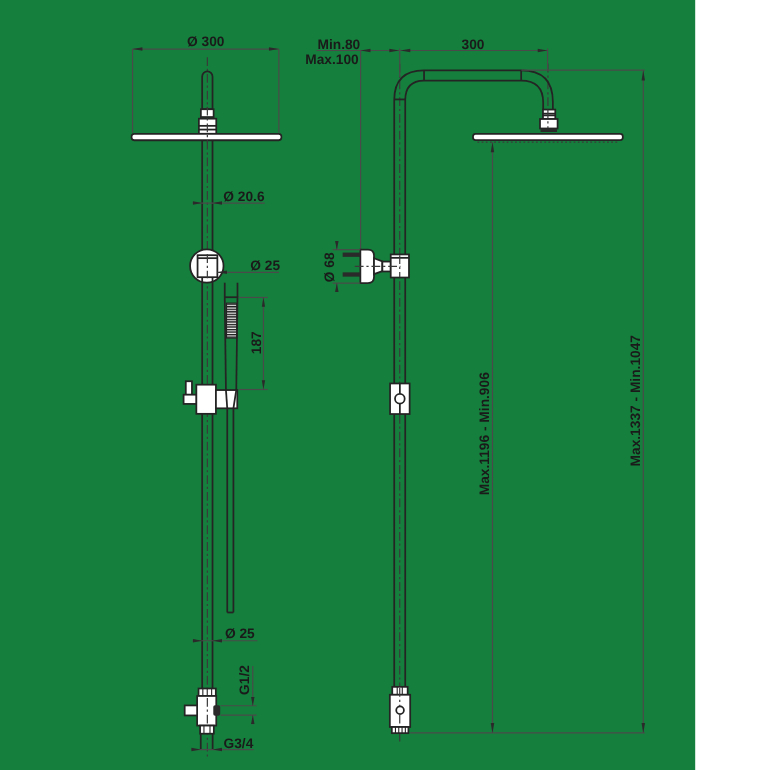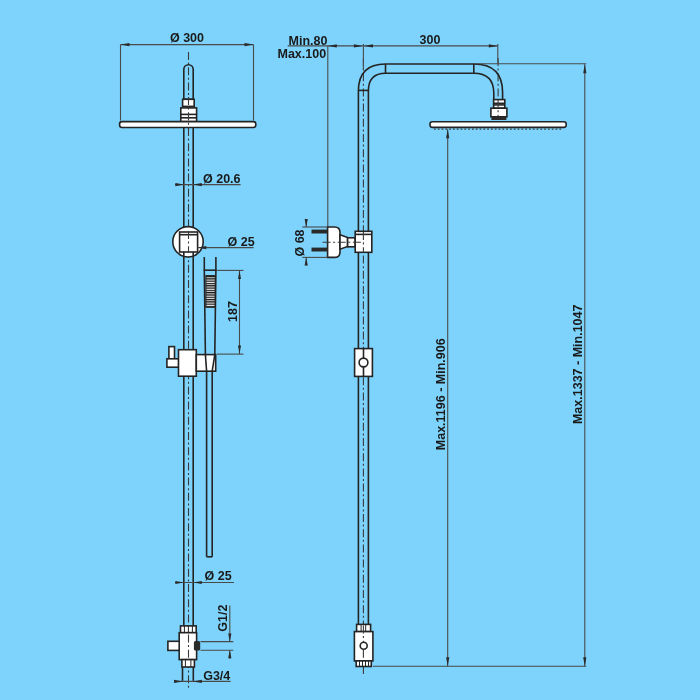--- a/index.html
+++ b/index.html
@@ -1,16 +1,16 @@
 <!DOCTYPE html>
 <html><head>
 <meta charset="utf-8">
 <style>
 html,body{margin:0;padding:0;background:#fff;}
-#page{position:relative;width:700px;height:700px;background:#7dd3fc;overflow:hidden;}
+#page{position:relative;width:632px;height:700px;background:#15803d;overflow:hidden;}
 svg{position:absolute;left:0;top:0;}
 text{font-family:"Liberation Sans",sans-serif;font-weight:bold;font-size:12.5px;fill:#1a1a1a;}
 .o{stroke:#242424;stroke-width:1.6;fill:none;}
 .of{stroke:#242424;stroke-width:1.6;fill:#ffffff;}
 .d{stroke:#4a4a4a;stroke-width:1.1;fill:none;}
 .c{stroke:#3a3a3a;stroke-width:1.1;fill:none;stroke-dasharray:8 2.6 2 2.6;}
 .a{fill:#2a2a2a;stroke:none;}
 .k{stroke:#242424;stroke-width:1;fill:none;}
 </style>
 </head>

